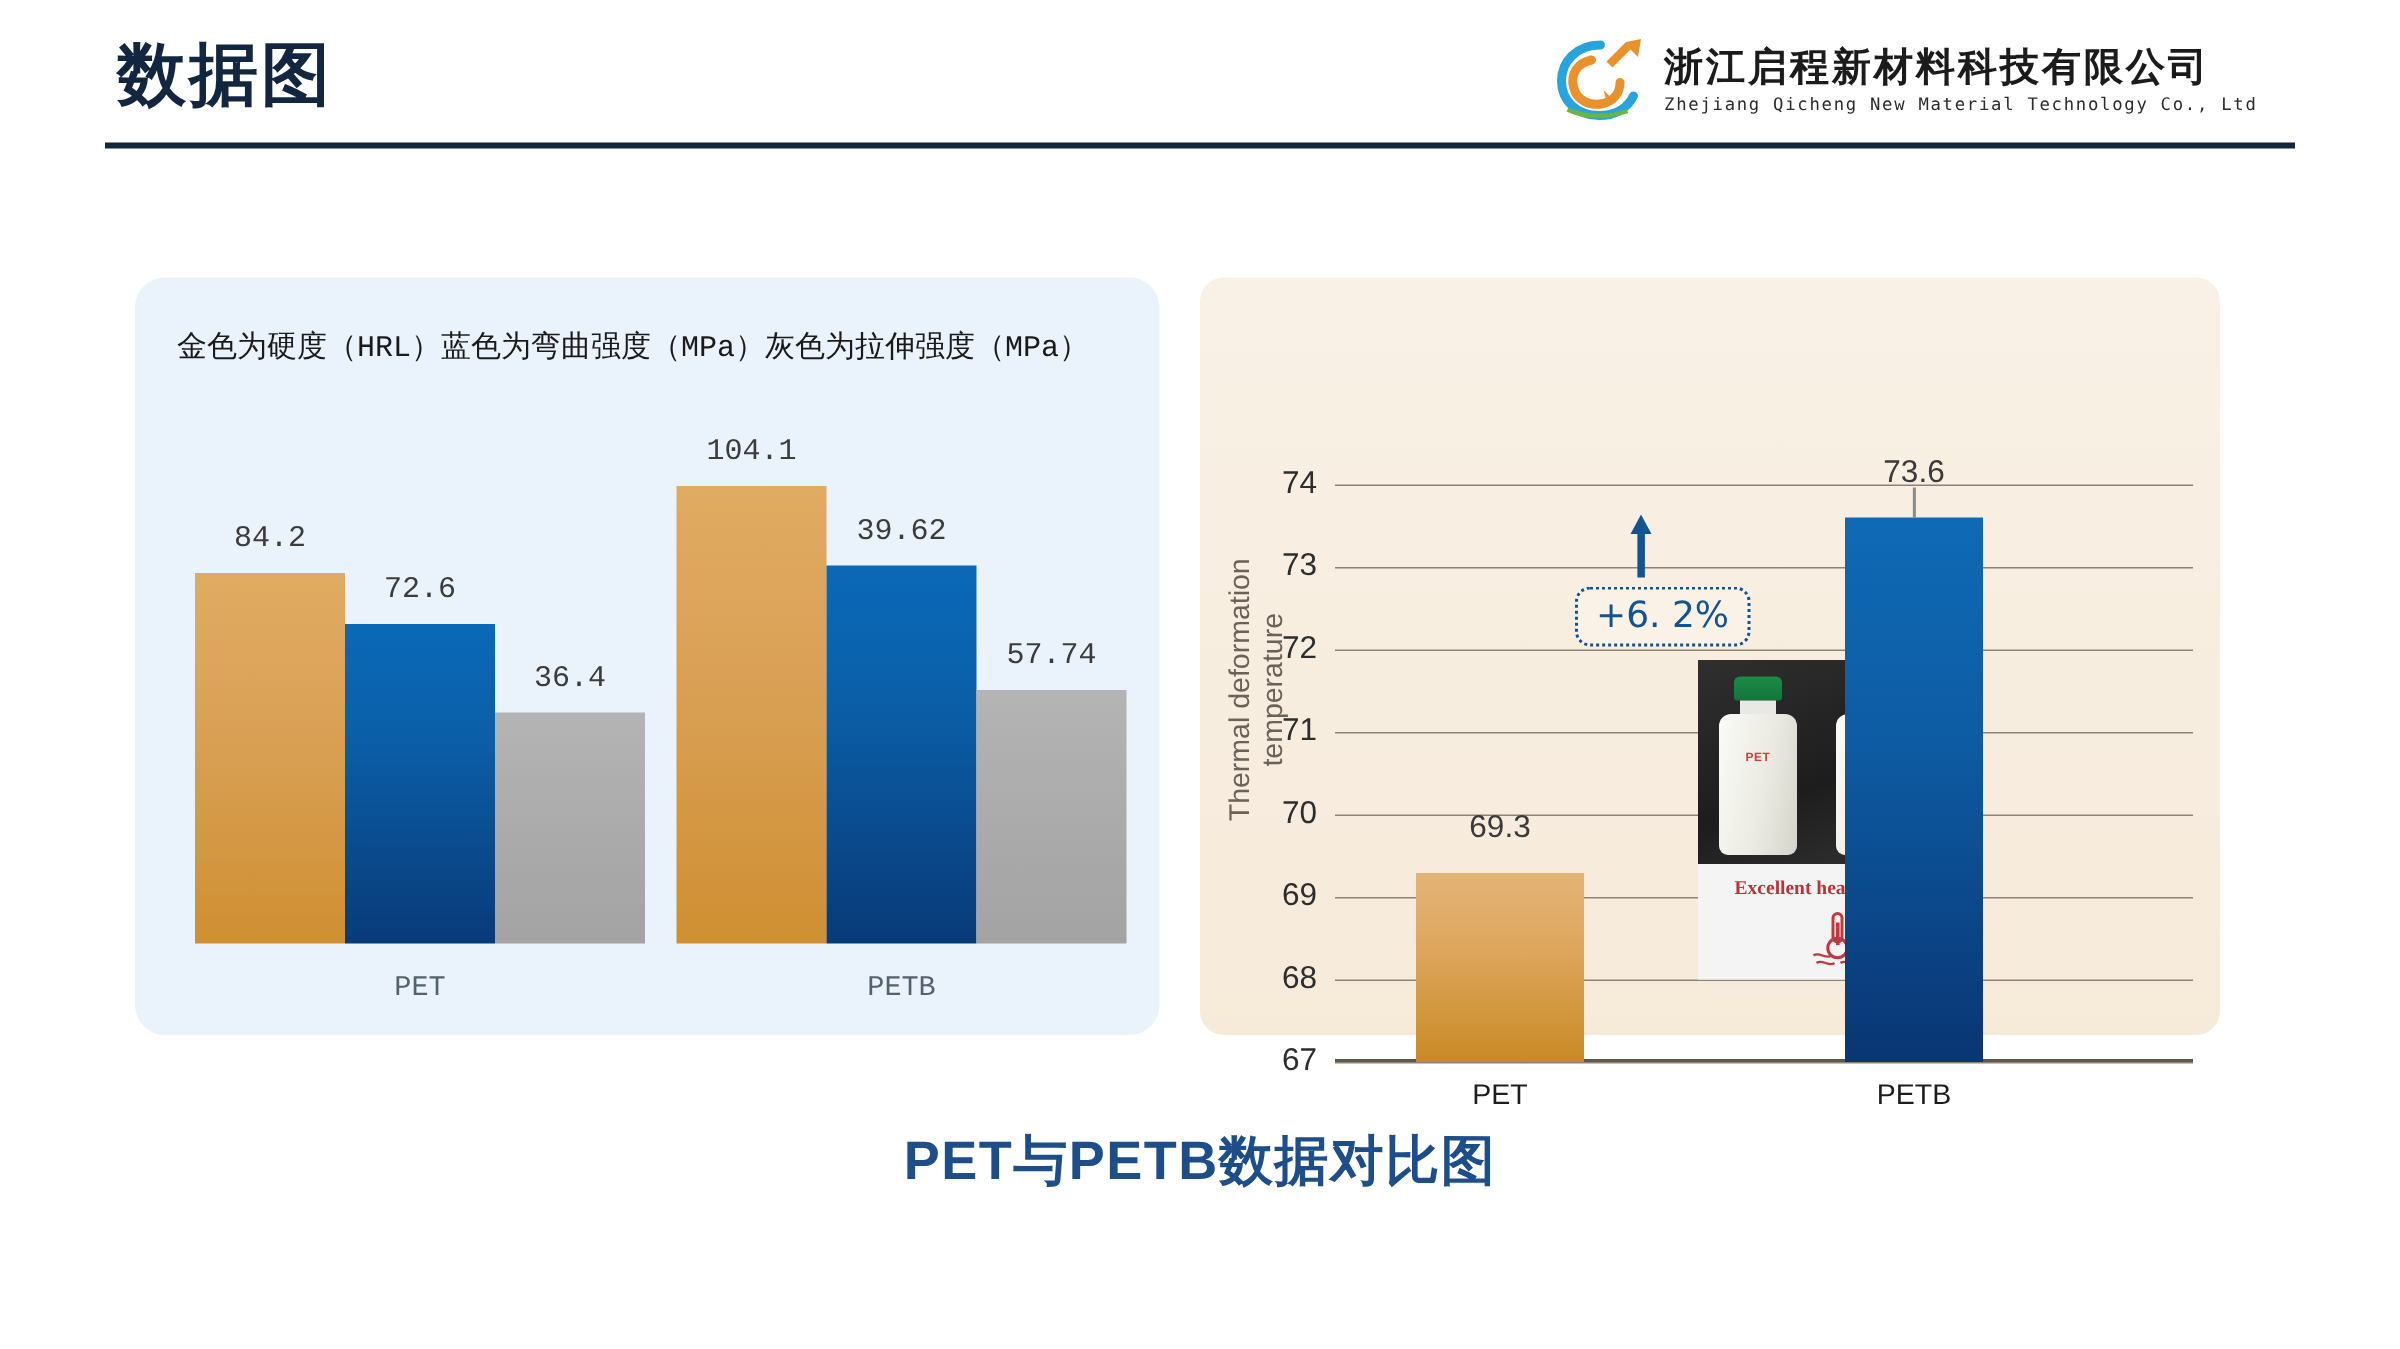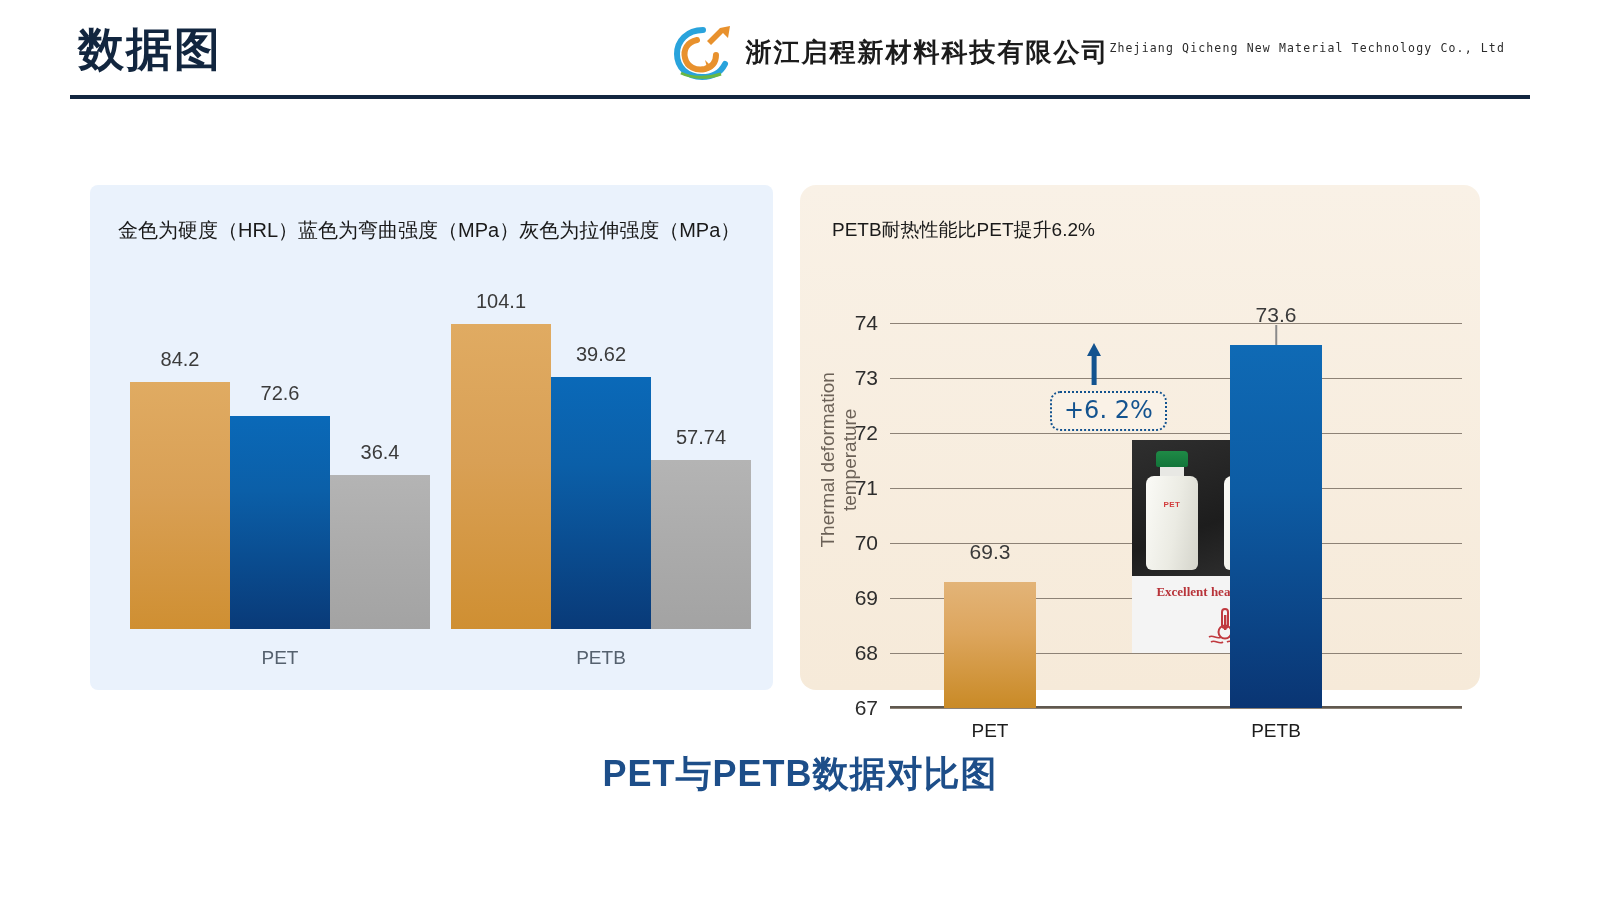--- a/index.html
+++ b/index.html
@@ -13,29 +13,29 @@
 
   
   .header { position: absolute; left: 0; top: 0; width: 1600px; height: 110px; }
   .page-title {
     position: absolute; left: 78px; top: 22px;
     font-size: 46px; font-weight: bold; color: #12263f;
     letter-spacing: 2px; line-height: 1.2;
   }
   .logo-block { position: absolute; right: 95px; top: 24px; display: flex; align-items: center; gap: 10px; }
   .logo-mark { width: 62px; height: 58px; flex: 0 0 auto; }
-  .logo-texts { display: flex; flex-direction: row; justify-content: center; }
+  .logo-texts { display: flex; flex-direction: column; justify-content: center; }
   .logo-cn { font-size: 26px; font-weight: bold; color: #1b1b1b; letter-spacing: 2px; line-height: 1.15; }
   .logo-en { font-size: 11.5px; color: #2b2b2b; letter-spacing: 1.15px; margin-top: 3px; font-family: "DejaVu Sans Mono", monospace; }
   .header-rule { position: absolute; left: 70px; top: 95px; width: 1460px; height: 4px; background: #12263f; }
 
   
   .panel-left {
     position: absolute; left: 90px; top: 185px; width: 683px; height: 505px;
-    background: #eaf2fc; border-radius: 8px;
+    background: #eaf2fc; border-radius: 20px; font-family: Liberation Mono, monospace;
   }
   .panel-right {
     position: absolute; left: 800px; top: 185px; width: 680px; height: 505px;
     background: linear-gradient(180deg, #f9f1e6 0%, #f6ead9 100%);
     border-radius: 16px;
   }
   .panel-caption {
     position: absolute; font-size: 20px; color: #1a1a1a; white-space: nowrap;
   }
   .panel-left .panel-caption { left: 28px; top: 32px; }
@@ -210,21 +210,20 @@
           <div class="val">57.74</div>
           <div class="fill fill-gray"></div>
         </div>
         <div class="xlabel">PETB</div>
       </div>
 
     </div>
   </div>
 
   <div class="panel-right">
-    <div class="panel-caption">PETB耐热性能比PET提升6.2%</div>
 
     <div class="rchart">
 
       <div class="ylabel-wrap">
         <div class="ylabel">
           <span>Thermal deformation</span><br>
           <span>temperature</span>
         </div>
       </div>
 
@@ -286,21 +285,21 @@
               <circle cx="22" cy="26" r="6.5" fill="none" stroke="#c0393f" stroke-width="2"></circle>
               <rect x="21" y="9" width="2.4" height="15" fill="#c0393f"></rect>
               <path d="M6 31 C10 28 14 34 18 31" fill="none" stroke="#c0393f" stroke-width="1.6"></path>
               <path d="M26 31 C30 28 34 34 38 31" fill="none" stroke="#c0393f" stroke-width="1.6"></path>
               <path d="M8 36 C12 33 16 39 20 36" fill="none" stroke="#c0393f" stroke-width="1.6"></path>
               <path d="M24 36 C28 33 32 39 36 36" fill="none" stroke="#c0393f" stroke-width="1.6"></path>
             </svg>
           </div>
         </div>
 
-        <div class="rbar" style="left:54px; width:92px; height:32.86%">
+        <div class="rbar" style="left:54px; width:112px; height:32.86%">
           <div class="rval">69.3</div>
           <div class="rfill rfill-gold"></div>
           <div class="rxlabel">PET</div>
         </div>
 
         <div class="rbar" style="left:340px; width:92px; height:94.3%">
           <div class="stem"></div>
           <div class="rval">73.6</div>
           <div class="rfill rfill-blue"></div>
           <div class="rxlabel">PETB</div>

